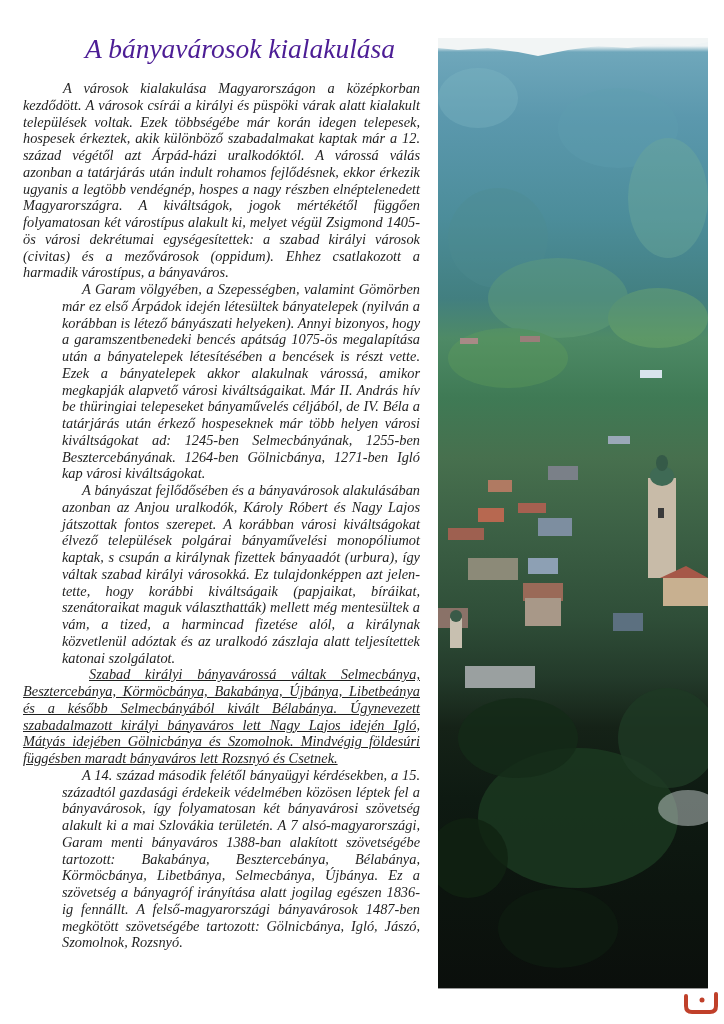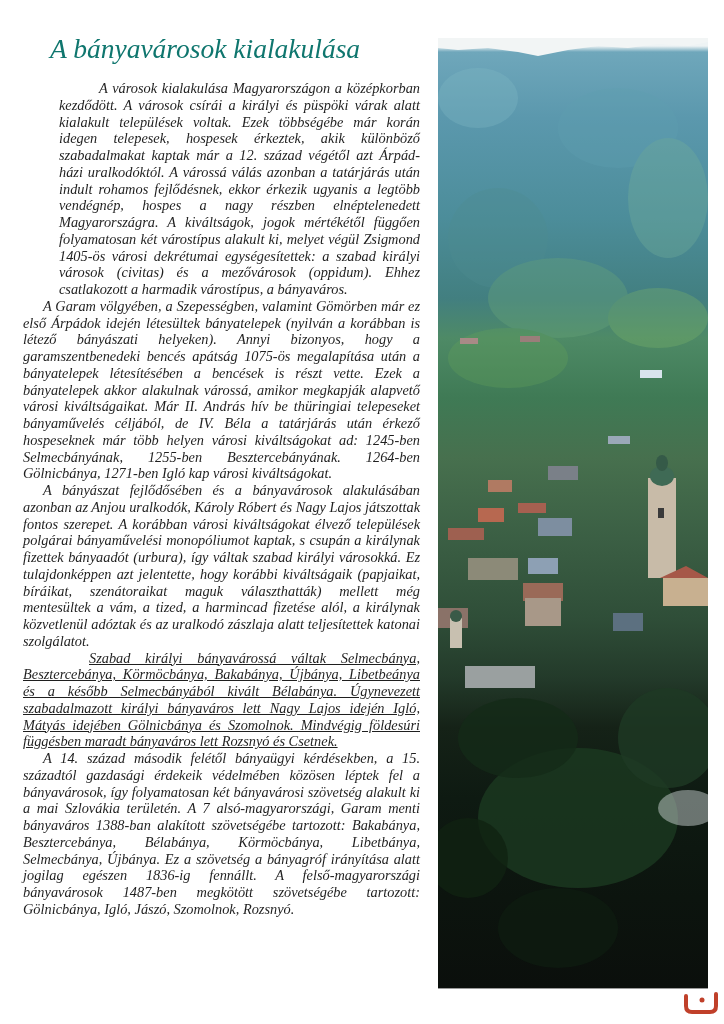--- a/index.html
+++ b/index.html
@@ -19,41 +19,42 @@
       position: absolute;
       left: 50px;
       top: 30px;
       width: 380px;
       margin: 0;
       font-family: "Liberation Serif", "DejaVu Serif", serif;
       font-style: italic;
       font-weight: normal;
       font-size: 27.5px;
       line-height: 38px;
-      color: #0f766e;
+      color: #4c1d95;
       white-space: nowrap;
+      text-align: center;
     }
     .text-column {
       position: absolute;
       left: 23px;
       top: 80px;
       width: 397px;
     }
     .para {
       margin: 0;
       font-family: "Liberation Serif", "DejaVu Serif", serif;
       font-style: italic;
       font-size: 14.35px;
       line-height: 16.75px;
       text-align: justify;
       hyphens: manual;
       color: #1f1f1f;
     }
-    .para.indent-large { text-indent: 40px; margin-left: 36px; }
-    .para.indent-small { text-indent: 20px; }
+    .para.indent-large { text-indent: 40px; }
+    .para.indent-small { text-indent: 20px; margin-left: 39px; }
     .para.indent-xl { text-indent: 66px; text-decoration: underline; }
 
     .photo {
       position: absolute;
       left: 438px;
       top: 38px;
       width: 270px;
       height: 950px;
       overflow: hidden;
       background: linear-gradient(to bottom,

